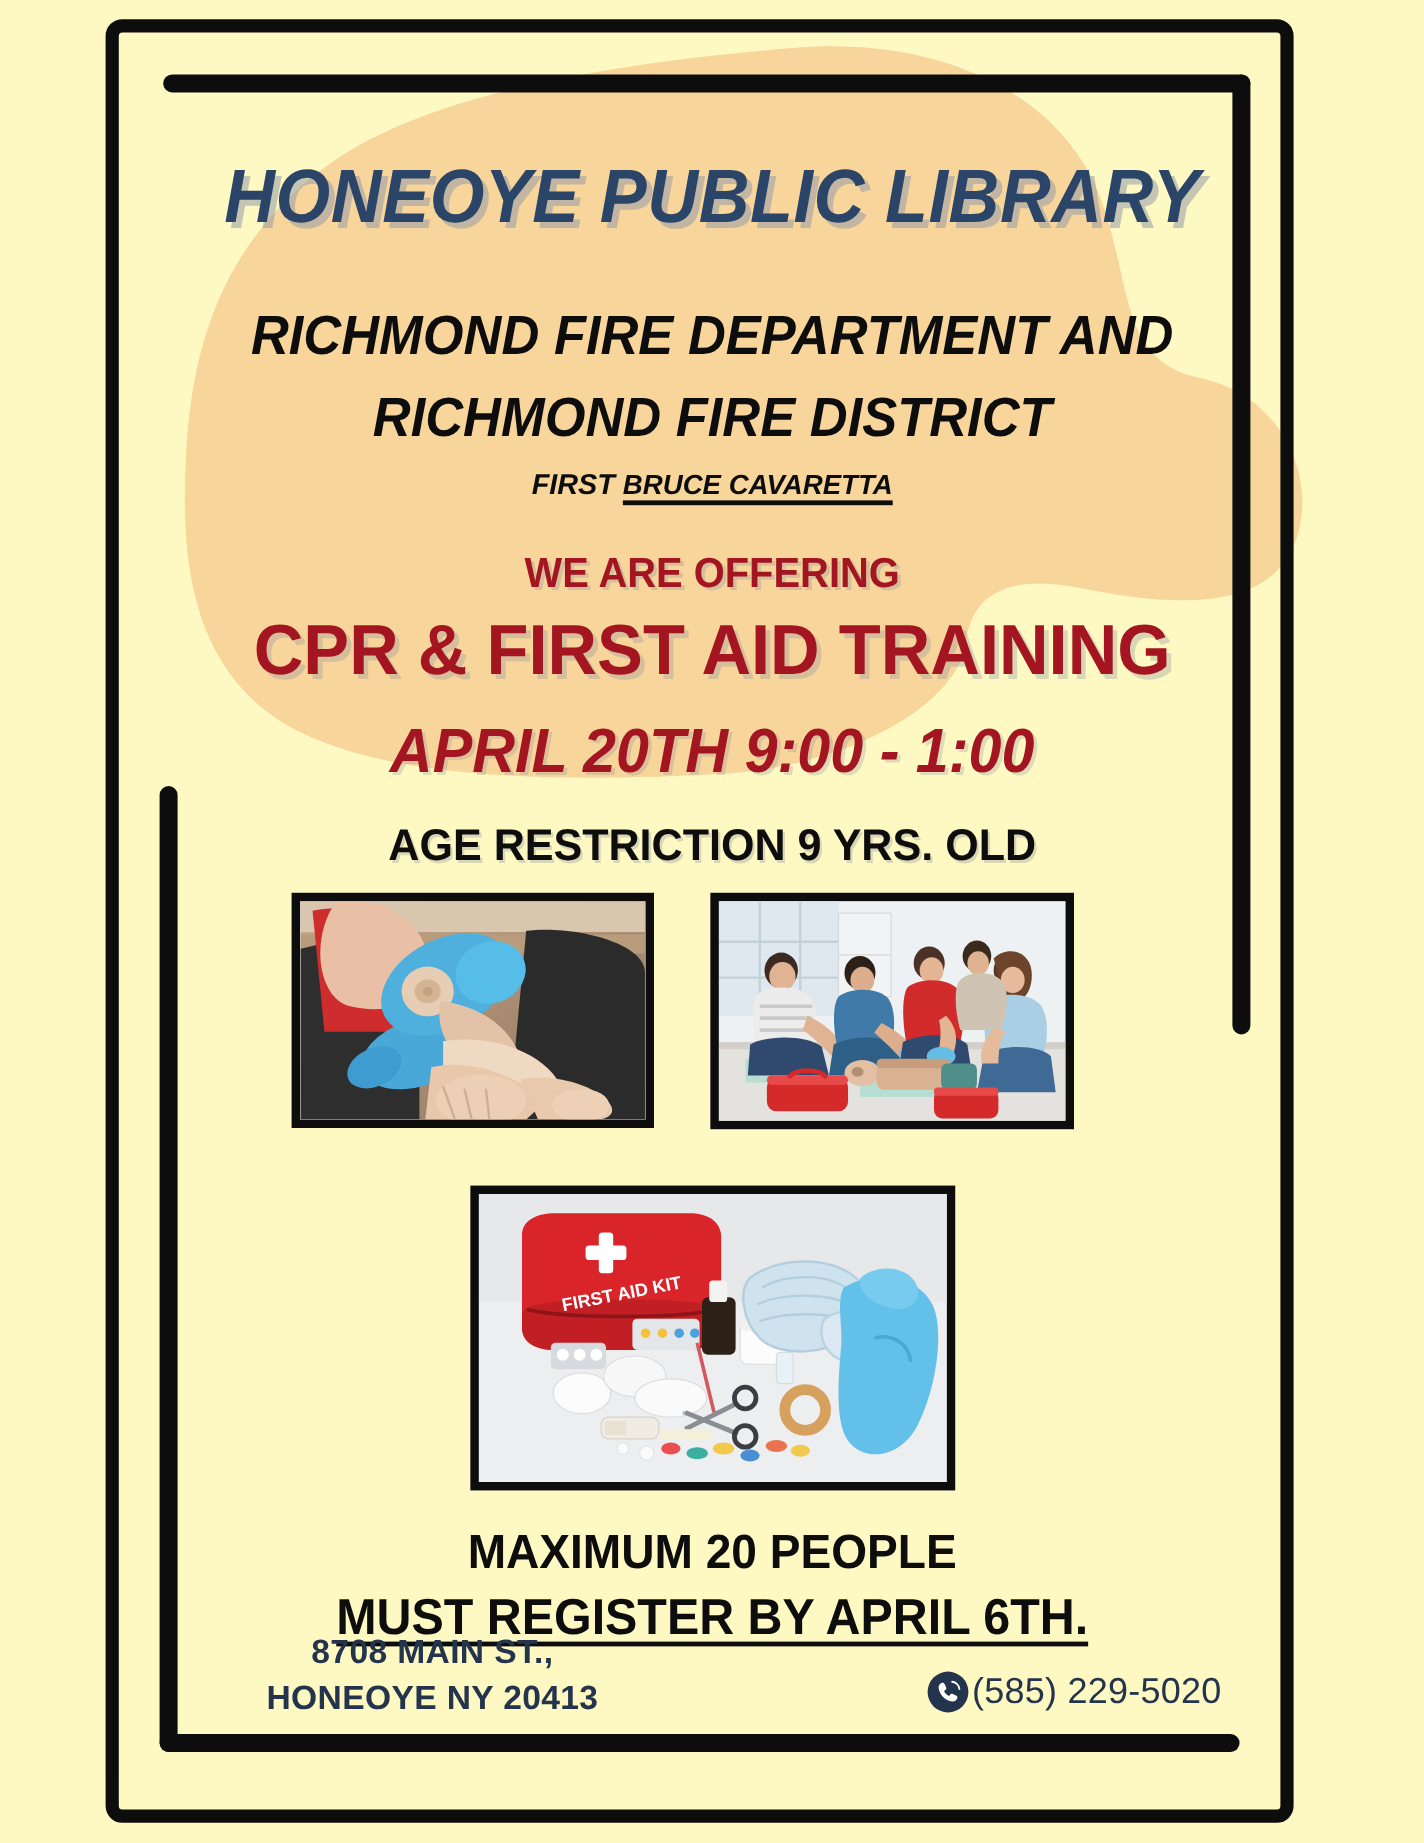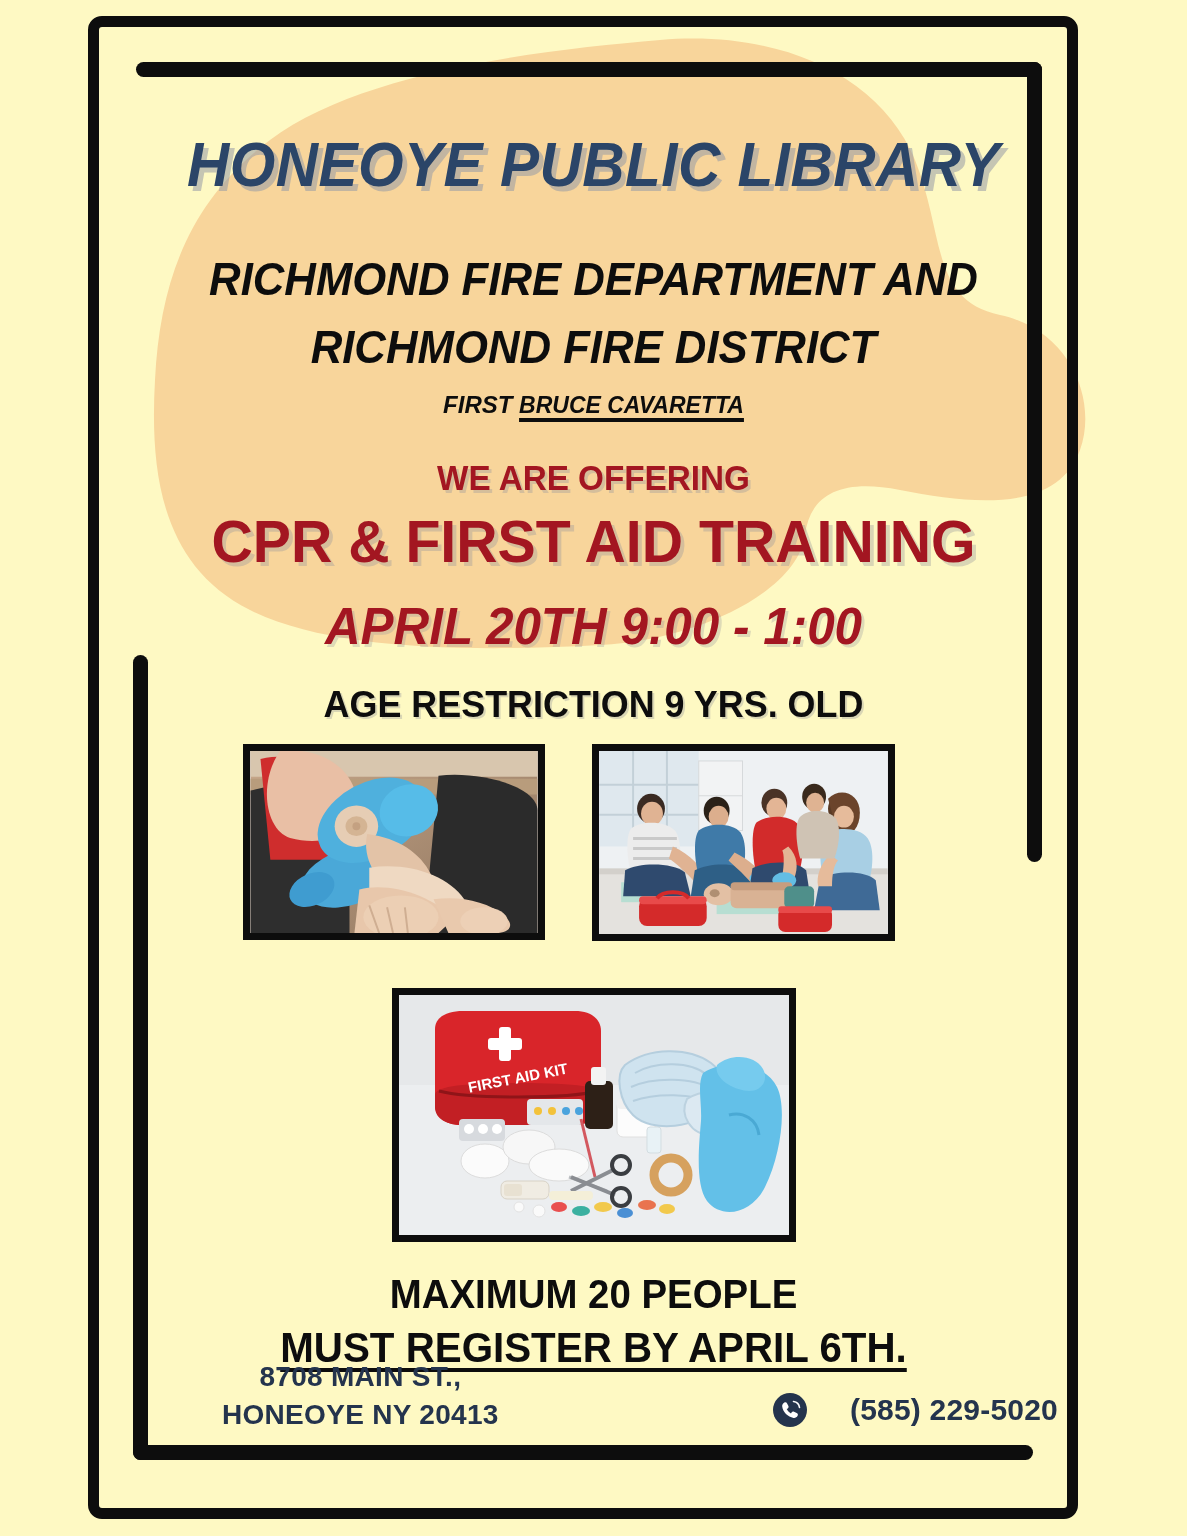--- a/index.html
+++ b/index.html
@@ -234,24 +234,23 @@
     letter-spacing: 0.3px;
     margin-top: 46px;
   }
   .phone {
     position: absolute;
     left: 772px;
     top: 1392px;
     display: flex;
     align-items: center;
     font-size: 30px;
-    font-weight: bold;
+    font-weight: normal;
     color: #24344d;
     letter-spacing: 0.2px;
-    gap: 40px;
   }
   .phone-icon {
     width: 36px;
     height: 36px;
     margin-right: 2px;
     flex: 0 0 auto;
   }
 </style>
 </head>
 <body>

